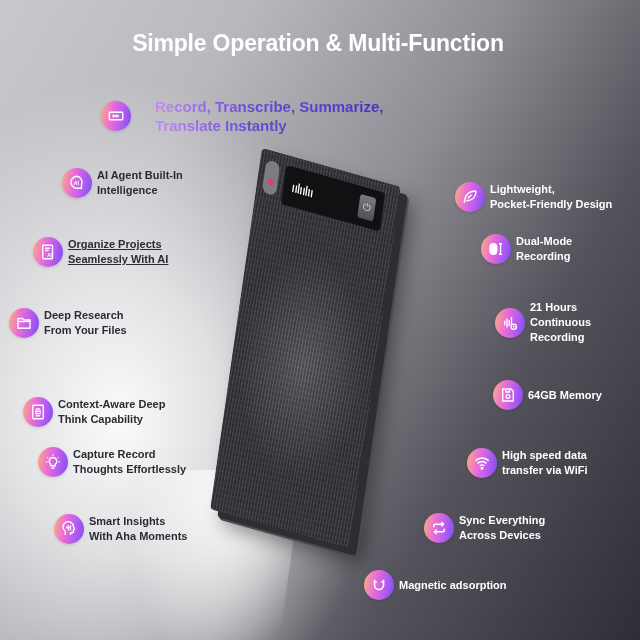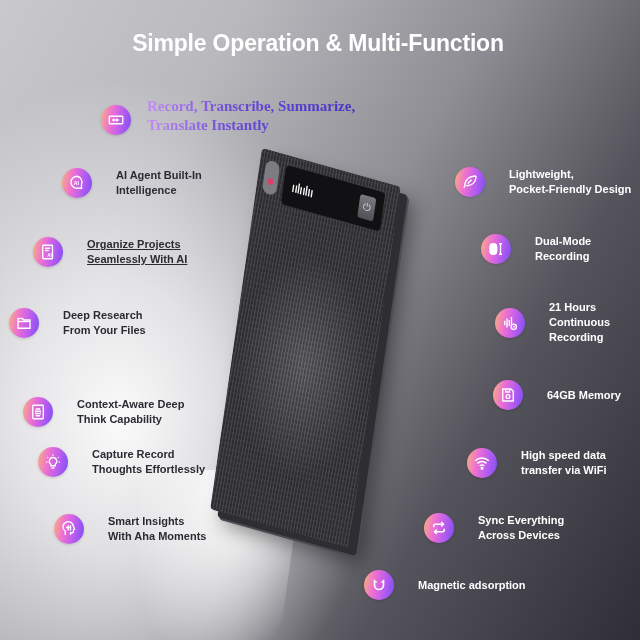--- a/index.html
+++ b/index.html
@@ -17,36 +17,36 @@
     .beam {
       position: absolute; left: 130px; top: 470px; width: 160px; height: 190px;
       background: radial-gradient(ellipse at 60% 10%, rgba(255,255,255,0.95), rgba(255,255,255,0.4) 45%, rgba(255,255,255,0) 75%);
       transform: skewX(-8deg);
     }
     .title {
       position: absolute; top: 30px; left: 0; width: 636px; text-align: center;
       color: #ffffff; font-weight: 700; font-size: 23px; letter-spacing: -0.2px;
     }
     .hero {
-      position: absolute; left: 101px; top: 97px; display: flex; align-items: flex-end; gap: 16px; font-family: Liberation Serif, serif;
+      position: absolute; left: 101px; top: 97px; display: flex; align-items: center; gap: 24px;
     }
     .hero-text {
       font-weight: 700; font-size: 15px; line-height: 19px;
       background: linear-gradient(90deg, #c48df4 0%, #6b4bd6 40%, #4433c8 100%);
       -webkit-background-clip: text; background-clip: text; color: transparent;
     }
     .icon {
       width: 30px; height: 30px; border-radius: 50%; flex: none;
       background: linear-gradient(100deg, #f6b37a 0%, #ee6fd3 35%, #b35bf0 70%, #7a4ef2 100%);
       display: flex; align-items: center; justify-content: center;
       box-shadow: 0 1px 3px rgba(0,0,0,0.15);
     }
     .icon svg { width: 18px; height: 18px; }
     .feat {
-      position: absolute; display: flex; align-items: center; gap: 24px;
+      position: absolute; display: flex; align-items: center; gap: 5px;
       font-weight: 700; font-size: 11px; line-height: 15px;
     }
     .feat.dark { color: #2c2b33; }
     .feat.light { color: #ffffff; }
 
     
     .device {
       position: absolute; left: 262px; top: 148px; width: 140px; height: 372px;
       transform: skewY(8deg) rotate(8deg);
       transform-origin: top left;
@@ -178,21 +178,21 @@
         <path d="M14 20v-3h2a2 2 0 0 0 2-2v-2l1.5-1L18 9a7 7 0 1 0-11 6v5"></path>
         <path d="M11 7v7M8 10h7M14 7v7"></path>
       </svg>
   </div>
   <div>
       <div>Smart Insights</div>
       <div>With Aha Moments</div>
     </div>
 </div>
 
-<div class="feat light" style="left:455px; top:167px;">
+<div class="feat light" style="left:455px; top:182px;">
   <div class="icon">
     <svg viewBox="0 0 24 24" fill="none" stroke="#fff" stroke-width="1.8">
         <path d="M20 4C10 4 5 10 5 17l-1 3"></path>
         <path d="M20 4c0 8-5 13-13 13"></path>
         <path d="M9 14l5-5"></path>
       </svg>
   </div>
   <div>
       <div>Lightweight,</div>
       <div>Pocket-Friendly Design</div>

